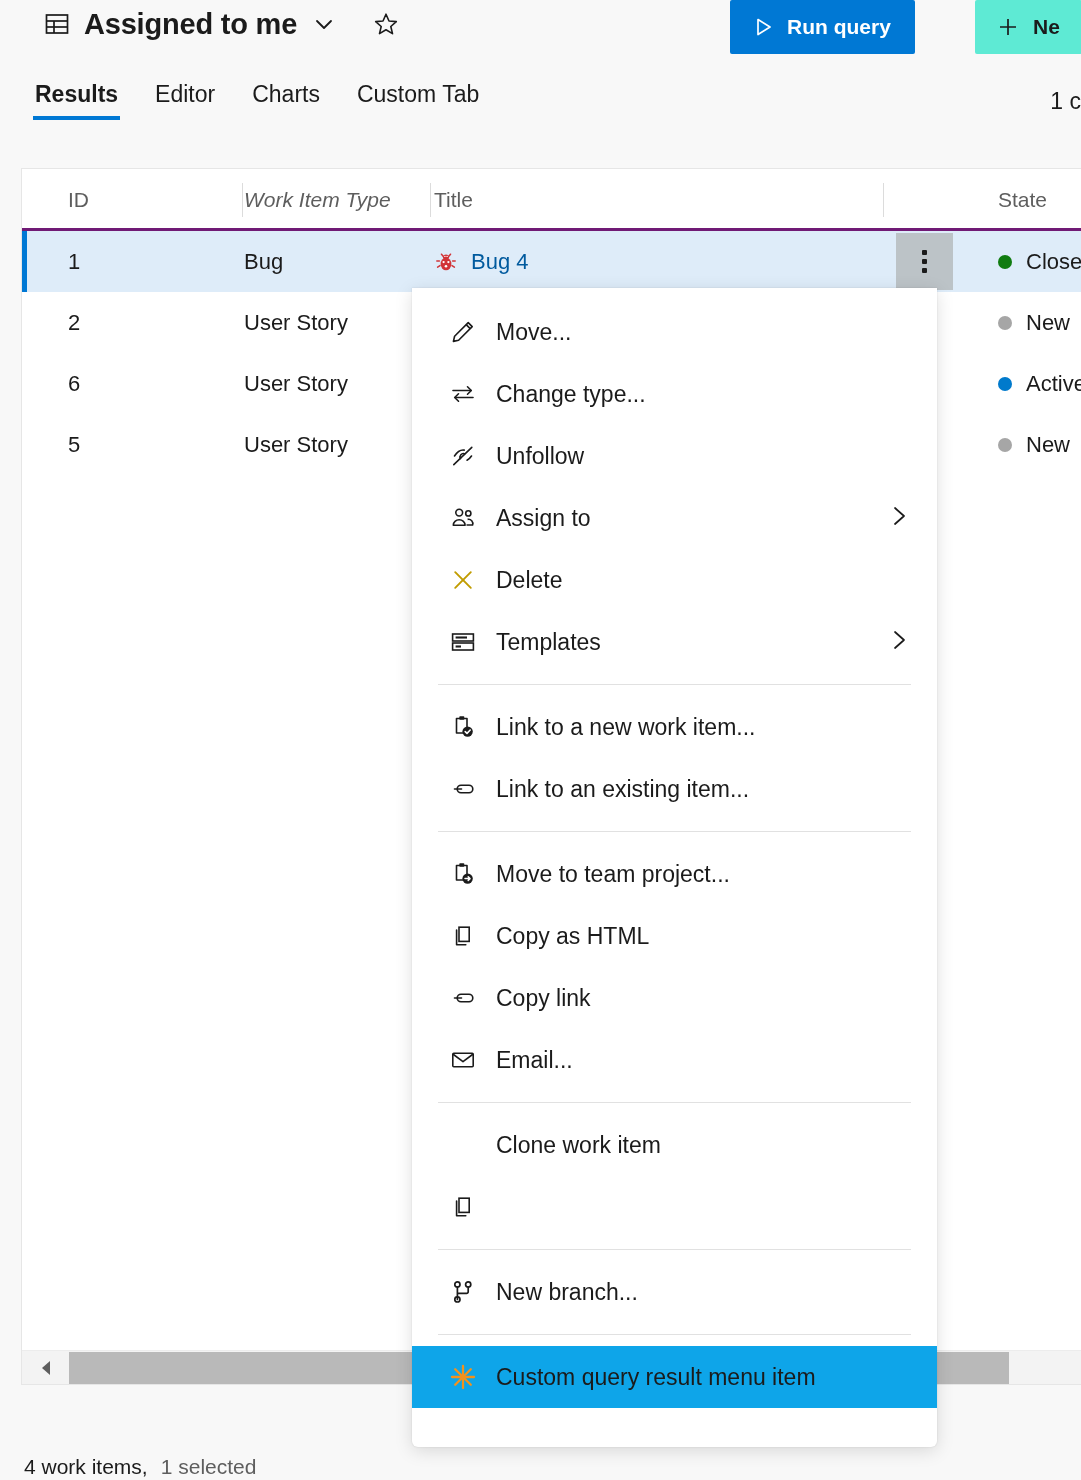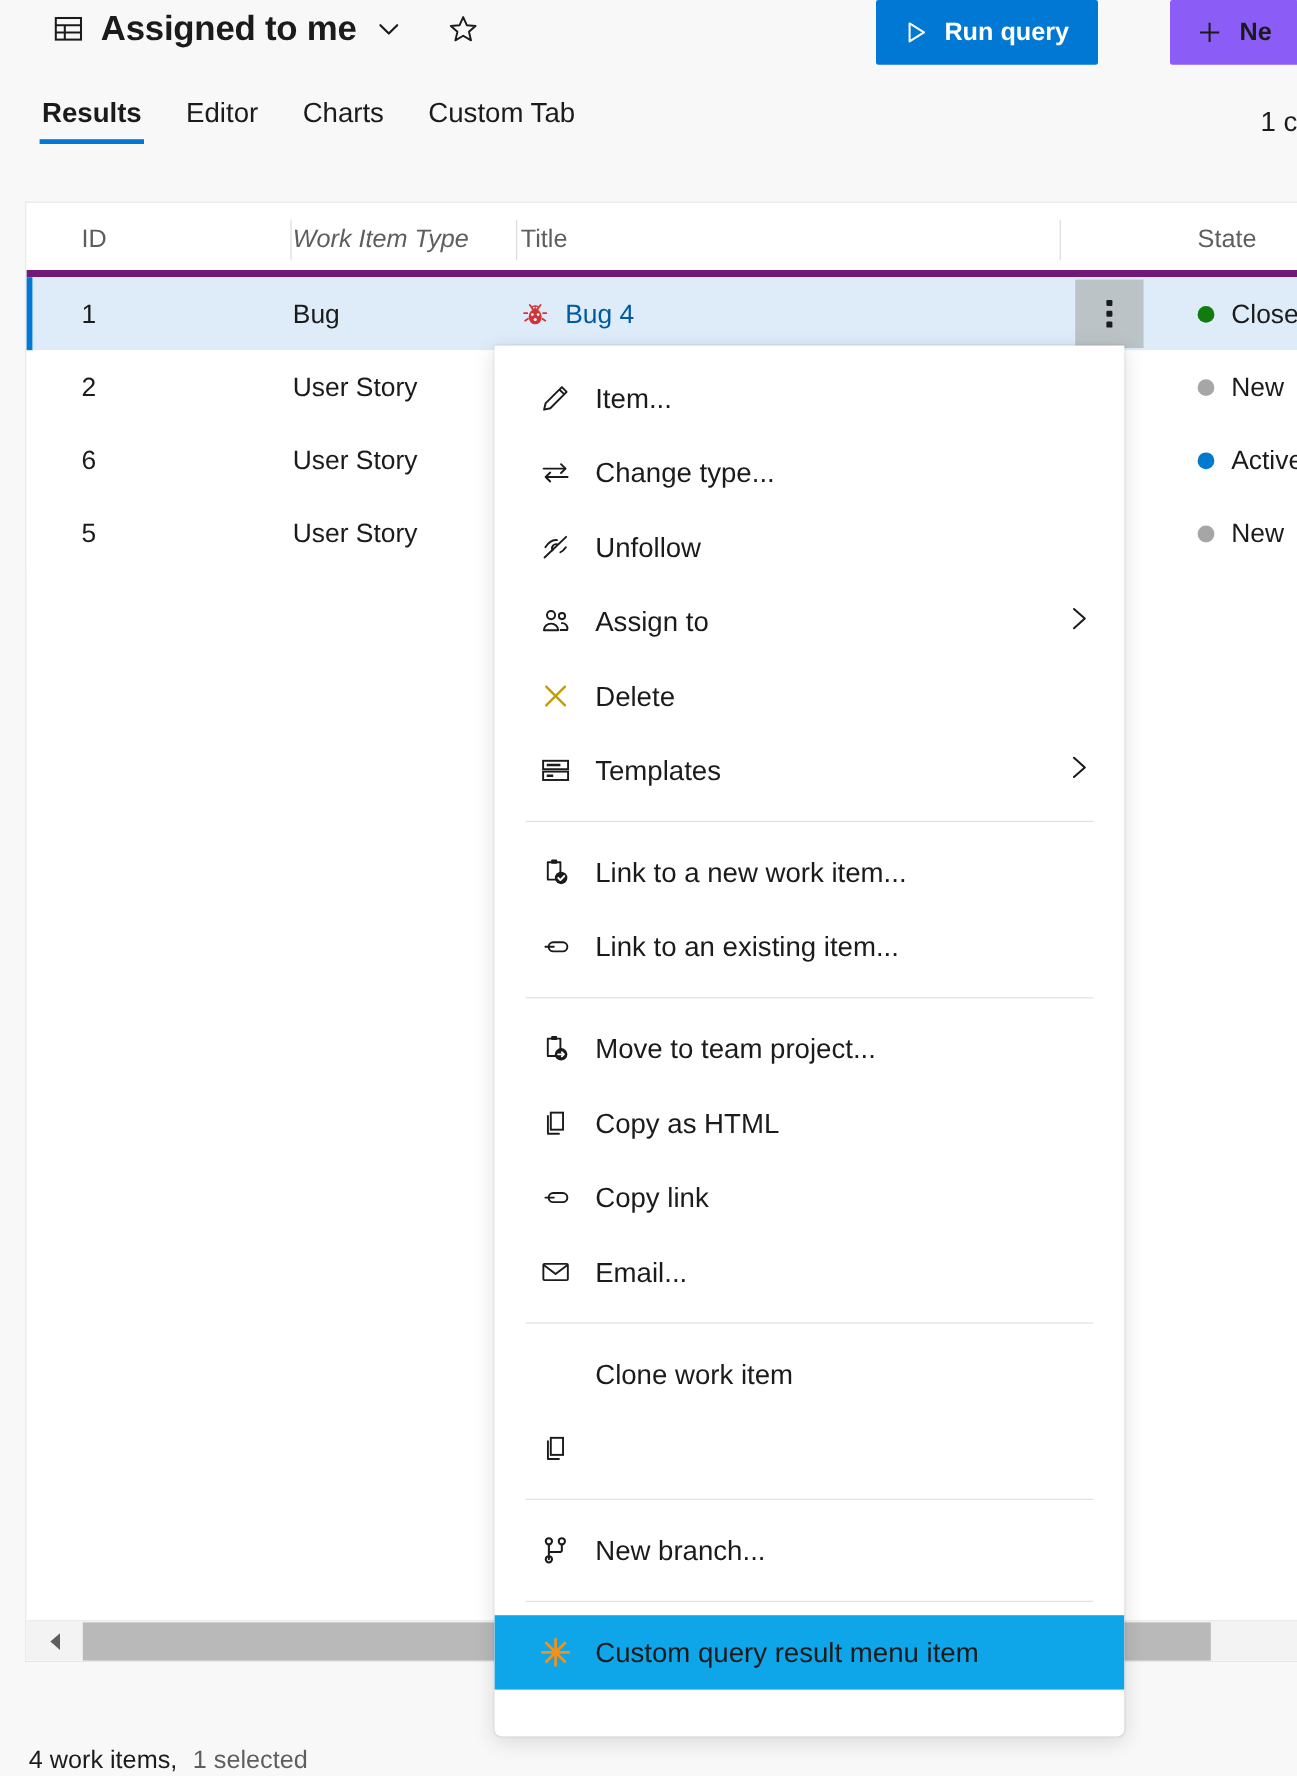--- a/index.html
+++ b/index.html
@@ -39,21 +39,21 @@
     display: flex; align-items: center; gap: 13px;
     padding: 0 24px 0 22px;
     font-size: 21px; font-weight: 600;
     font-family: "Liberation Sans", sans-serif;
     cursor: pointer; white-space: nowrap;
   }
   .play-ico { width: 22px; height: 22px; display: block; }
 
   .new-item-btn {
     position: absolute; left: 975px; top: 0px; height: 54px;
-    background: #8b5cf6; color: #1b1b1b;
+    background: #5eead4; color: #1b1b1b;
     border: none; border-radius: 2px;
     display: flex; align-items: center; gap: 14px;
     padding: 0 22px;
     font-size: 21px; font-weight: 600;
     font-family: "Liberation Sans", sans-serif;
     cursor: pointer; white-space: nowrap; overflow: hidden;
   }
   .plus-ico { width: 22px; height: 22px; display: block; flex: none; }
 
   
@@ -79,21 +79,21 @@
   .grid-wrap {
     position: absolute; left: 21px; top: 168px;
     width: 1060px; height: 1217px;
     background: #ffffff;
     border: 1px solid #e6e6e6;
     border-right: none;
     overflow: hidden;
   }
   .grid-head {
     position: relative; height: 62px; background: #ffffff;
-    border-bottom: 6px solid #701a75;
+    border-bottom: 3px solid #701a75;
   }
   .hcell {
     position: absolute; top: 0; height: 62px;
     display: flex; align-items: center;
     font-size: 21px; color: #5e5e5e; white-space: nowrap;
   }
   .hsep {
     position: absolute; top: 14px; width: 1px; height: 34px; background: #dcdcdc;
   }
 
@@ -336,21 +336,21 @@
 
   <div class="ctx-menu">
 
     <div class="mi">
       <span class="mi-ico">
         <svg width="26" height="26" viewBox="0 0 26 26" fill="none" stroke="#1b1b1b" stroke-width="1.6" stroke-linejoin="round">
           <path d="M18.2 3.6 L22.2 7.6 L8.6 21.2 L3.4 22.4 L4.6 17.2 Z"></path>
           <path d="M16.2 5.6 L20.2 9.6"></path>
         </svg>
       </span>
-      <span class="mi-label">Item...</span>
+      <span class="mi-label">Move...</span>
     </div>
 
     <div class="mi">
       <span class="mi-ico">
         <svg width="26" height="26" viewBox="0 0 26 26" fill="none" stroke="#1b1b1b" stroke-width="1.6" stroke-linecap="round" stroke-linejoin="round">
           <path d="M3 9.5 H21"></path>
             <path d="M17.5 5.8 L21.3 9.5 L17.5 13.2"></path>
           <path d="M23 16.5 H5"></path>
             <path d="M8.5 12.8 L4.7 16.5 L8.5 20.2"></path>
         </svg>

